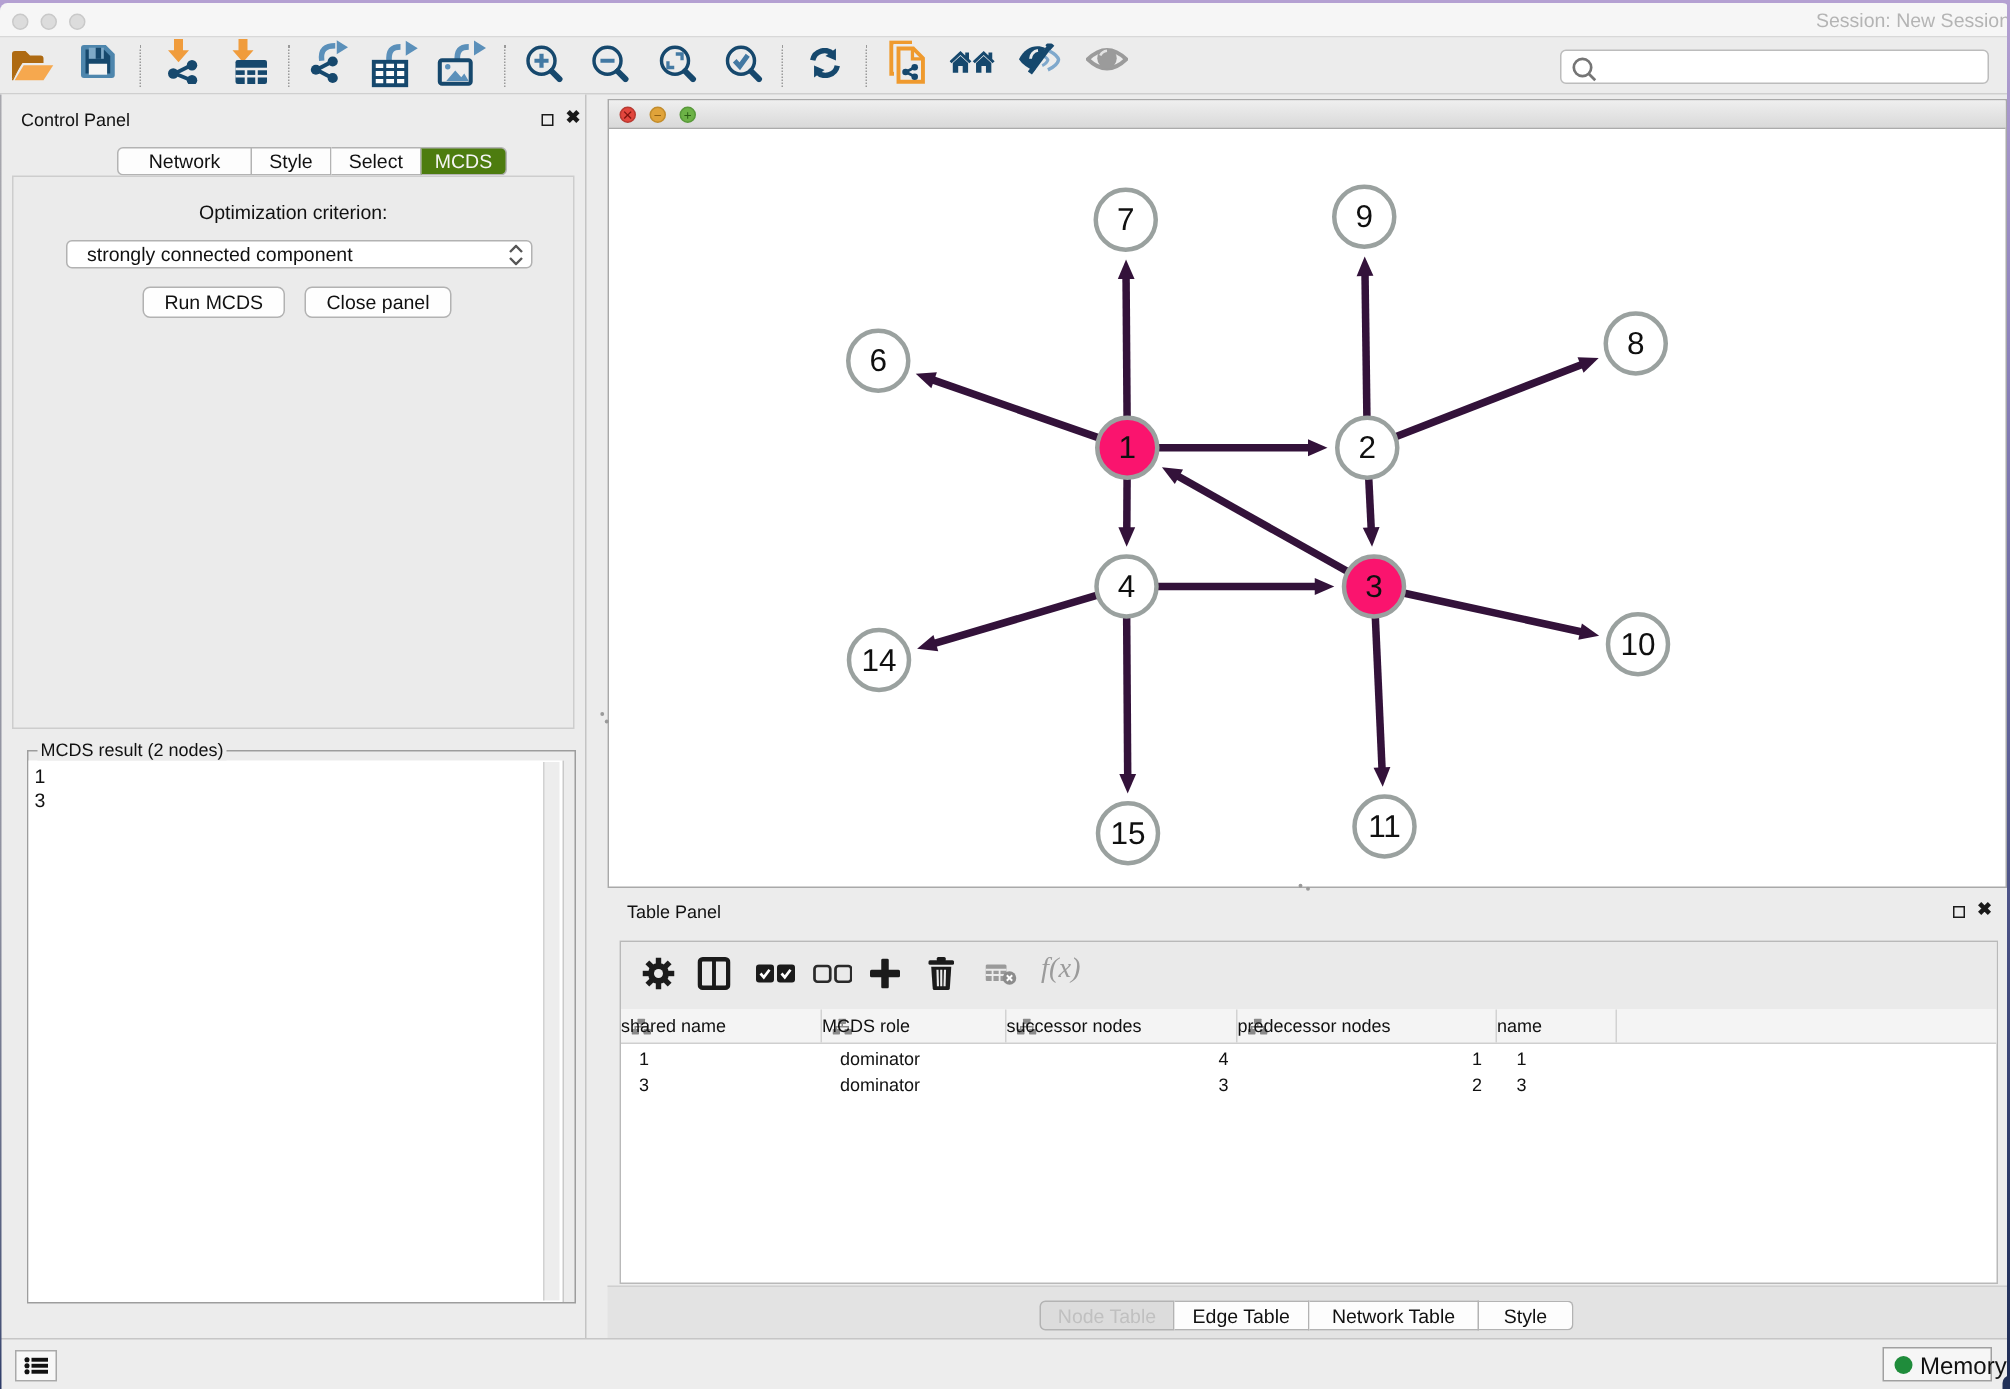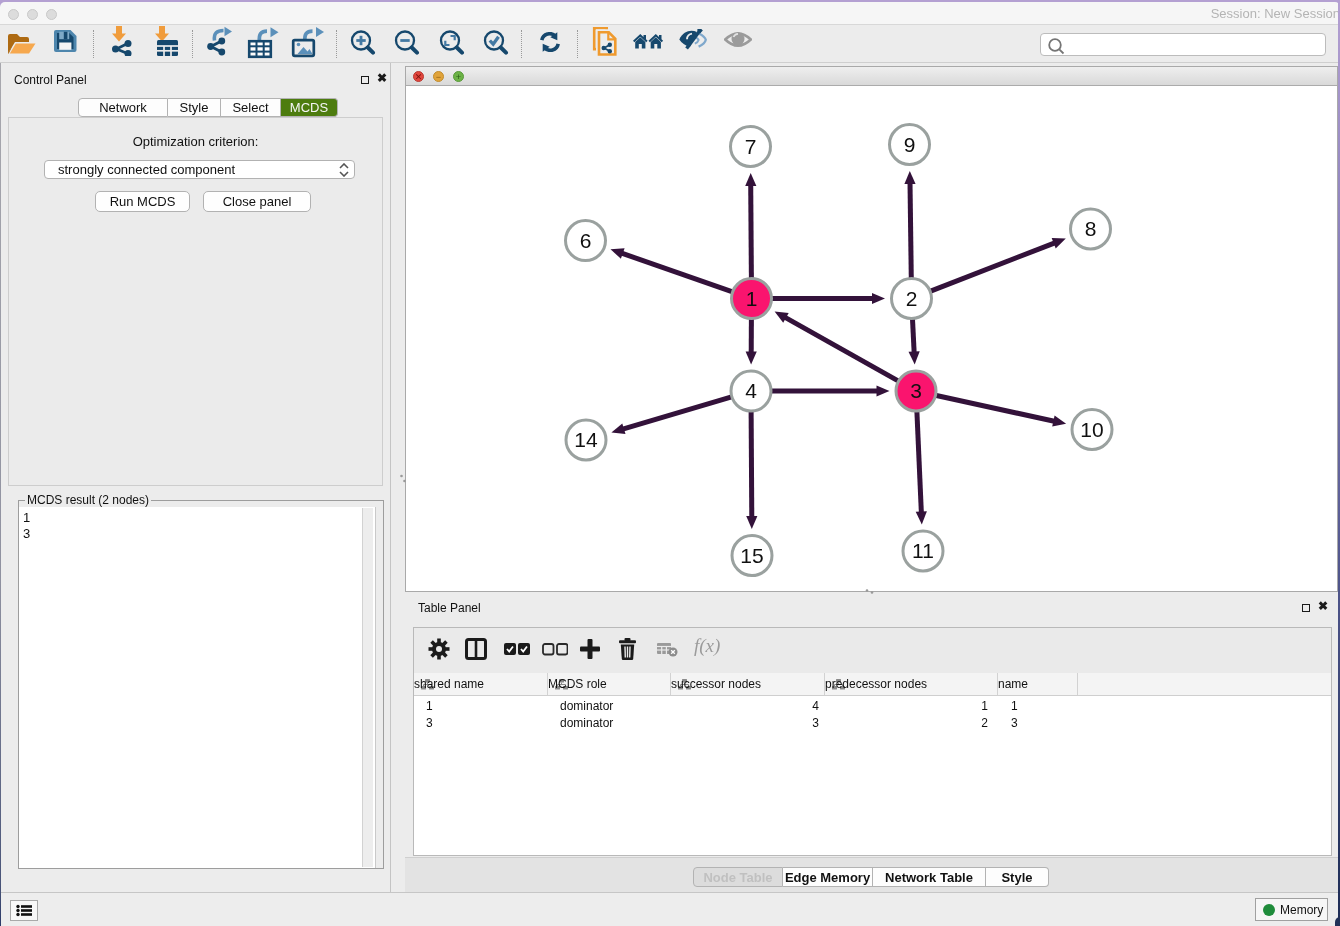--- a/index.html
+++ b/index.html
@@ -14,21 +14,21 @@
 #titlebar .dot{position:absolute;top:7px;width:11px;height:11px;border-radius:50%;background:#dcdcdc;border:1px solid #c9c9c9}
 #wtitle{left:0;top:6px;width:1340px;text-align:right;font-size:13px;color:#b4b4b4}
 
 #toolbar{left:0;top:26px;width:1340px;height:37px;background:#ececec;border-bottom:1px solid #cfcfcf}
 .tsep{position:absolute;top:4px;height:28px;width:0;border-left:1px dotted #9a9a9a}
 .ticon{position:absolute;top:3px}
 #searchbox{position:absolute;left:1040px;top:7px;width:286px;height:23px;background:#fff;border:1px solid #bcbcbc;border-radius:4px}
 
 #statusbar{left:0;top:892px;width:1340px;height:34px;background:#ededed;border-top:1px solid #c6c6c6}
 #listbtn{position:absolute;left:10px;top:7px;width:28px;height:21px;background:#f8f8f8;border:1px solid #a9a9a9}
-#membtn{position:absolute;left:1255px;top:5px;width:73px;height:23px;background:#f6f6f6;border:1px solid #a0a0a0;font-size:12px;color:#111}
+#membtn{position:absolute;left:1255px;top:5px;width:73px;height:23px;background:#f6f6f6;border:1px solid #a0a0a0;font-size:16px;color:#111}
 #membtn .gdot{position:absolute;left:7px;top:5px;width:12px;height:12px;border-radius:50%;background:#1f8c3b}
 #membtn span{position:absolute;left:24px;top:4px}
 
 #cpanel{left:0;top:63px;width:391px;height:829px;background:#ececec;border-right:1px solid #c4c4c4}
 #cpTitle{left:14px;top:10px;font-size:12px;color:#111}
 .minibox{position:absolute;top:13px;width:8px;height:8px;border:1.5px solid #1a1a1a}
 .xmark{position:absolute;top:8px;font-size:12px;font-weight:bold;color:#1a1a1a}
 #cpTabs{left:78px;top:35px;height:19px;display:flex;font-size:13px}
 #cpTabs .tab{border:1px solid #b3b3b3;border-left:none;background:#fdfdfd;color:#111;display:flex;align-items:center;justify-content:center}
 #cpTabs .tab:first-child{border-left:1px solid #b3b3b3;border-radius:4px 0 0 4px}
@@ -52,21 +52,21 @@
 
 #tpanel{left:405px;top:595px;width:933px;height:297px;background:#ececec}
 #tpTitle{left:13px;top:6px;font-size:12px;color:#111}
 #tbox{left:8px;top:32px;width:919px;height:229px;background:#fff;border:1px solid #b9b9b9}
 #ttoolbar{left:0;top:0;width:917px;height:45px;background:#eaeaea}
 #thead{left:0;top:45px;width:917px;height:23px;background:#f4f4f4;border-bottom:1px solid #cfcfcf;font-size:12px;color:#111}
 .hcell{position:absolute;top:0;height:22px;border-right:1px solid #d2d2d2}
 .hcell .txt{position:absolute;top:4px;width:100%;text-align:left}
 .trow{position:absolute;font-size:12px;color:#111}
 #tabstrip{left:0;top:262px;width:933px;height:35px;background:#e3e3e3;border-top:1px solid #cfcfcf}
-#btabs{position:absolute;left:288px;top:9px;height:20px;display:flex;font-size:13px;font-weight:700}
+#btabs{position:absolute;left:288px;top:9px;height:20px;display:flex;font-size:13px;font-weight:400}
 #btabs .tab{border:1px solid #b3b3b3;border-left:none;background:#fdfdfd;color:#111;display:flex;align-items:center;justify-content:center}
 #btabs .tab.sel{background:#dcdcdc;color:#c0c0c0;border-left:1px solid #b3b3b3;border-radius:4px 0 0 4px}
 #btabs .tab:last-child{border-radius:0 4px 4px 0}
 </style></head>
 <body>
 <div class="abs" id="deskTop"></div>
 <div class="abs" id="titlebar">
   <div class="dot" style="left:8px"></div>
     <div class="dot" style="left:27px"></div>
     <div class="dot" style="left:46px"></div>
@@ -234,21 +234,21 @@
   <div class="abs" id="cpContent"></div>
   <div class="abs" id="optlabel">Optimization criterion:</div>
   <div class="abs" id="cpSelect">
       <span>strongly connected component</span>
     <svg width="10" height="14" style="position:absolute;right:5px;top:2px">
         <path d="M1,5 L5,1 L9,5" fill="none" stroke="#555" stroke-width="1.6"></path>
         <path d="M1,9 L5,13 L9,9" fill="none" stroke="#555" stroke-width="1.6"></path>
       </svg>
   </div>
   <div class="btn" style="left:95px;width:95px">Run MCDS</div>
-  <div class="btn" style="left:203px;width:108px">Close panel</div>
+  <div class="btn" style="left:203px;width:98px">Close panel</div>
   <div class="abs" id="fieldset"></div>
   <div class="abs" id="fieldwhite"></div>
   <div class="abs" id="fieldscroll"></div>
   <div class="abs" id="fieldlegend">MCDS result (2 nodes)</div>
   <div class="abs" id="fieldtext">1<br>3</div>
 </div>
 
 <div class="abs" id="netwin">
   <div class="abs" id="nettitle">
     <span class="tl" style="left:7px;background:#e2463d;border:1px solid #b83a32;color:#7c130e">✕</span>
@@ -452,21 +452,21 @@
     <div class="trow" style="left:597px;top:71px">1</div>
     <div class="trow" style="left:12px;top:88px">3</div>
     <div class="trow" style="left:146px;top:88px">dominator</div>
     <div class="trow" style="left:257px;top:88px;width:148px;text-align:right">3</div>
     <div class="trow" style="left:411px;top:88px;width:163px;text-align:right">2</div>
     <div class="trow" style="left:597px;top:88px">3</div>
   </div>
   <div class="abs" id="tabstrip">
     <div id="btabs">
       <div class="tab sel" style="width:90px">Node Table</div>
-      <div class="tab" style="width:90px">Edge Memory</div>
+      <div class="tab" style="width:90px">Edge Table</div>
       <div class="tab" style="width:113px">Network Table</div>
       <div class="tab" style="width:63px">Style</div>
     </div>
   </div>
 </div>
 
 <div class="abs" id="statusbar">
   <div id="listbtn">
       <svg width="16" height="13" style="position:absolute;left:5px;top:3px">
         <g fill="#111">

